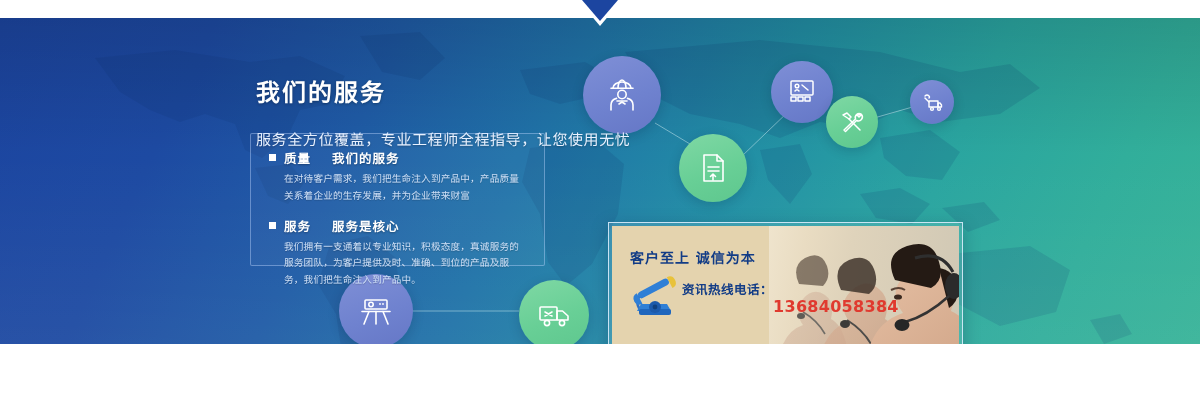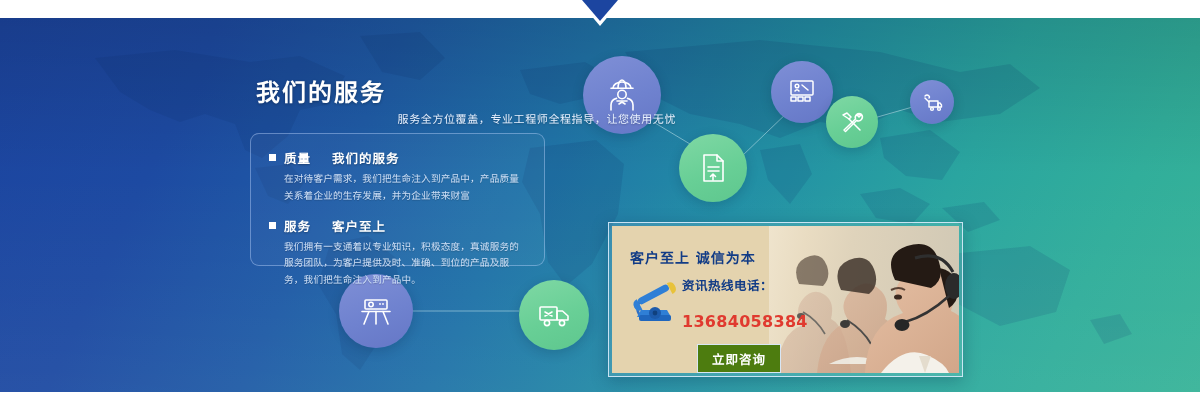--- a/index.html
+++ b/index.html
@@ -9,21 +9,21 @@
   .stage{
     position:relative;
     width:1200px;height:400px;
     overflow:hidden;
     background:#ffffff;
   }
 
   
   .banner{
     position:absolute;left:0;top:18px;
-    width:1200px;height:374px;
+    width:1200px;height:326px;
     overflow:hidden;
     background:
       linear-gradient(115deg,
         #1c45a0 0%,
         #1d4aa2 16%,
         #1f5ba6 30%,
         #2073a8 44%,
         #228fa5 60%,
         #2aa5a0 75%,
         #31ae9b 88%,
@@ -76,33 +76,32 @@
 
   
   .headline{position:absolute;left:256px;top:60px;width:420px;}
   .headline h1{
     margin:0;
     font-size:24px;line-height:1.25;font-weight:bold;
     color:#ffffff;letter-spacing:2px;
     text-shadow:0 1px 3px rgba(0,0,0,.3);
   }
   .headline .sub{
-    margin-top:4px;
-    font-size:11px;line-height:1.4;
+    margin-top:22px;
+    font-size:15px;line-height:1.4;
     color:#e8f1ff;letter-spacing:.6px;
     text-shadow:0 1px 2px rgba(0,0,0,.25);
-    text-align:right;
   }
 
   
   .panel{
     position:absolute;left:250px;top:115px;
     width:295px;height:133px;
     border:1px solid rgba(190,215,255,.42);
-    border-radius:9px;
+    border-radius:2px;
     background:rgba(255,255,255,.035);
     box-sizing:border-box;
     padding:14px 16px 0 18px;
   }
   .bullet{margin-bottom:11px;}
   .bullet-head{
     display:flex;align-items:center;gap:8px;
     font-size:12.5px;font-weight:bold;color:#ffffff;
     letter-spacing:1px;
     text-shadow:0 1px 2px rgba(0,0,0,.3);
@@ -143,21 +142,21 @@
   }
   .card-photo svg{position:absolute;right:0;bottom:0;}
 
   .card-text{position:absolute;left:18px;top:21px;width:180px;}
   .card-slogan{
     font-size:14px;font-weight:bold;color:#123c86;
     letter-spacing:1px;white-space:nowrap;
   }
   .card-row{display:flex;align-items:center;margin-top:8px;}
   .phone-icon{flex:0 0 auto;width:50px;height:44px;margin-right:2px;}
-  .card-lines{display:flex;flex-direction:column;}
+  .card-lines{display:flex;flex-direction:row;}
   .hotline-label{
     font-size:12.5px;font-weight:bold;color:#123c86;letter-spacing:.5px;
     white-space:nowrap;
   }
   .hotline-number{
     font-size:16px;font-weight:bold;color:#e03a2f;letter-spacing:.3px;
     margin-top:18px;white-space:nowrap;
   }
   .cta{
     position:absolute;left:67px;top:97px;
@@ -323,21 +322,21 @@
           <span class="gap"></span>
           <span>我们的服务</span>
         </div>
         <div class="bullet-body">在对待客户需求，我们把生命注入到产品中，产品质量关系着企业的生存发展，并为企业带来财富</div>
       </div>
       <div class="bullet">
         <div class="bullet-head">
           <span class="sqr"></span>
           <span>服务</span>
           <span class="gap"></span>
-          <span>客户至上</span>
+          <span>服务是核心</span>
         </div>
         <div class="bullet-body">我们拥有一支通着以专业知识，积极态度，真诚服务的服务团队，为客户提供及时、准确、到位的产品及服务，我们把生命注入到产品中。</div>
       </div>
     </div>
 
     <div class="card">
       <div class="card-inner">
 
         <div class="card-photo">
           <svg width="190" height="149" viewBox="0 0 190 149" aria-hidden="true">

